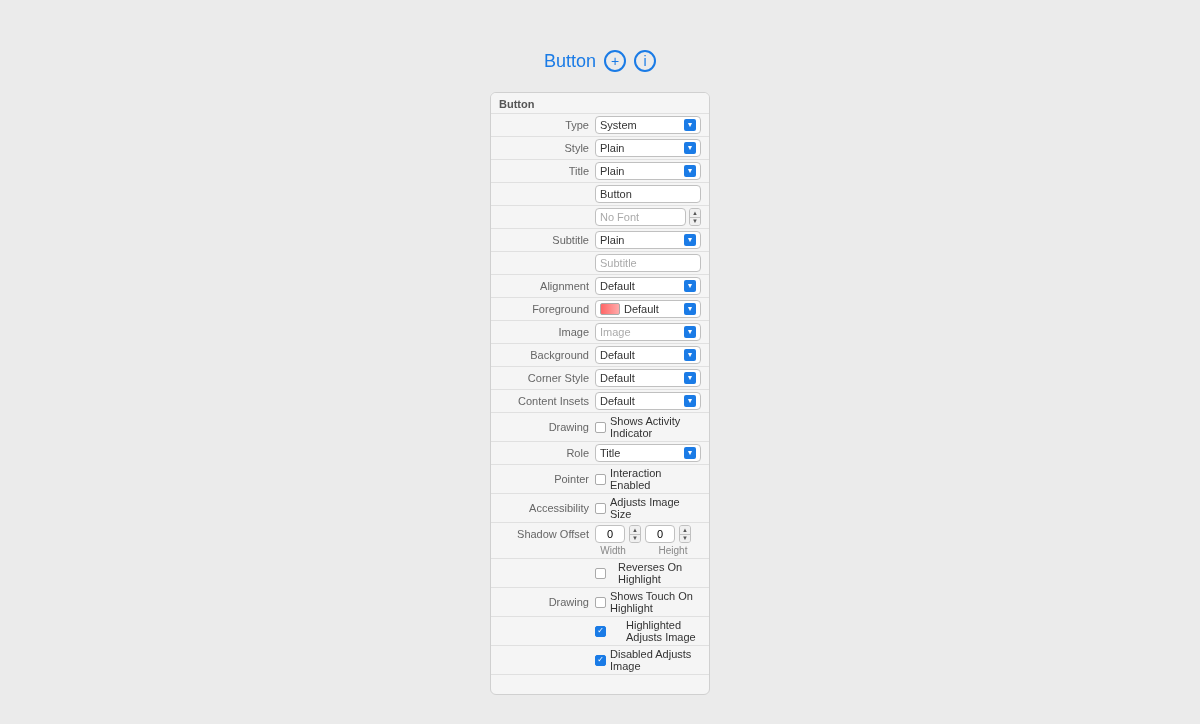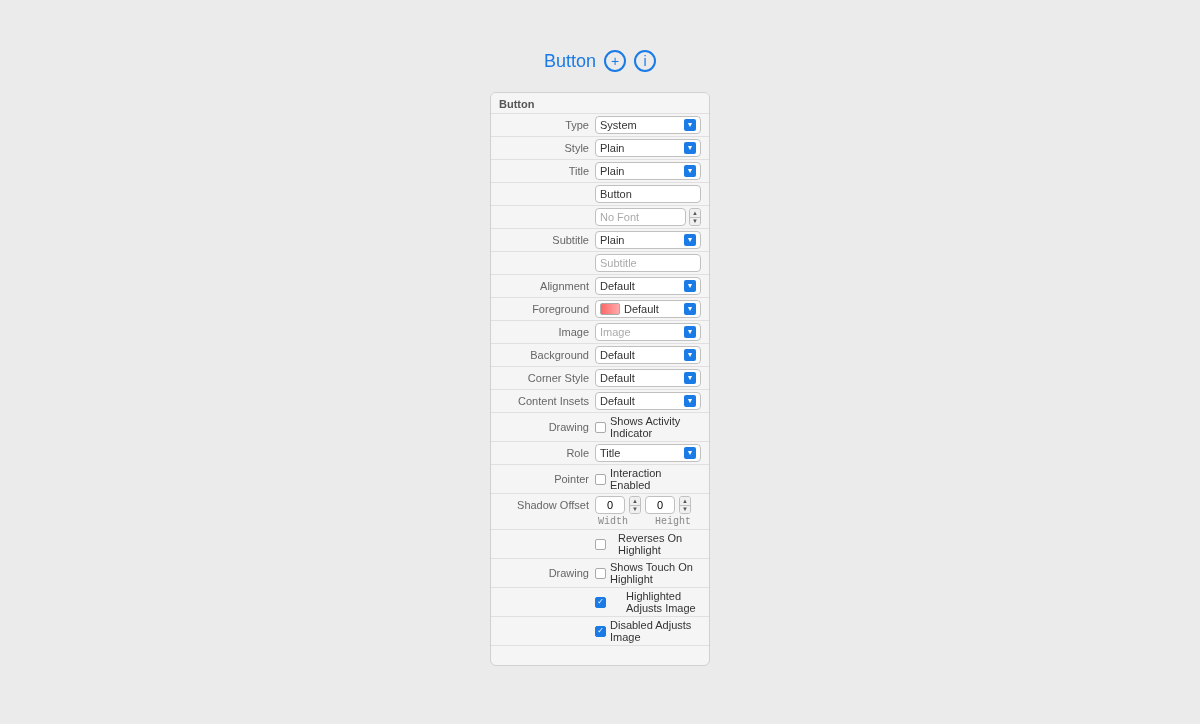--- a/index.html
+++ b/index.html
@@ -415,40 +415,47 @@
 
 
   <div class="row">
     <span class="row-label">Pointer</span>
     <div class="row-value" style="gap:4px;justify-content:center;">
       <div class="checkbox"></div>
       <span class="checkbox-label">Interaction Enabled</span>
     </div>
   </div>
 
+  <div class="row">
+    <span class="row-label">Accessibility</span>
+    <div class="row-value" style="gap:4px;">
+      <div class="checkbox"></div>
+      <span class="checkbox-label">Adjusts Image Size</span>
+    </div>
+  </div>
 
   <div class="row">
     <span class="row-label">Shadow Offset</span>
     <div class="row-value">
       <div class="shadow-inputs">
         <input class="shadow-num-input" type="text" value="0" style="">
         <div class="shadow-stepper">
           <div class="stepper-up">▲</div>
           <div class="stepper-down">▼</div>
         </div>
         <input class="shadow-num-input" type="text" value="0" style="">
         <div class="shadow-stepper">
           <div class="stepper-up">▲</div>
           <div class="stepper-down">▼</div>
         </div>
       </div>
     </div>
   </div>
 
-  <div style="display:flex; align-items:center; padding: 0 8px 2px 100px; gap:4px;font-family:Liberation Mono, monospace;">
+  <div style="display:flex; align-items:center; padding: 0 8px 2px 100px; gap:4px;">
     <span style="font-size:10px;color:#888;width:44px;text-align:center;">Width</span>
     <span style="font-size:10px;color:#888;width:44px;text-align:center;margin-left:12px;">Height</span>
   </div>
 
   <div class="row">
     <span class="row-label"></span>
     <div class="row-value" style="gap:12px;">
       <div class="checkbox"></div>
       <span class="checkbox-label">Reverses On Highlight</span>
     </div>

